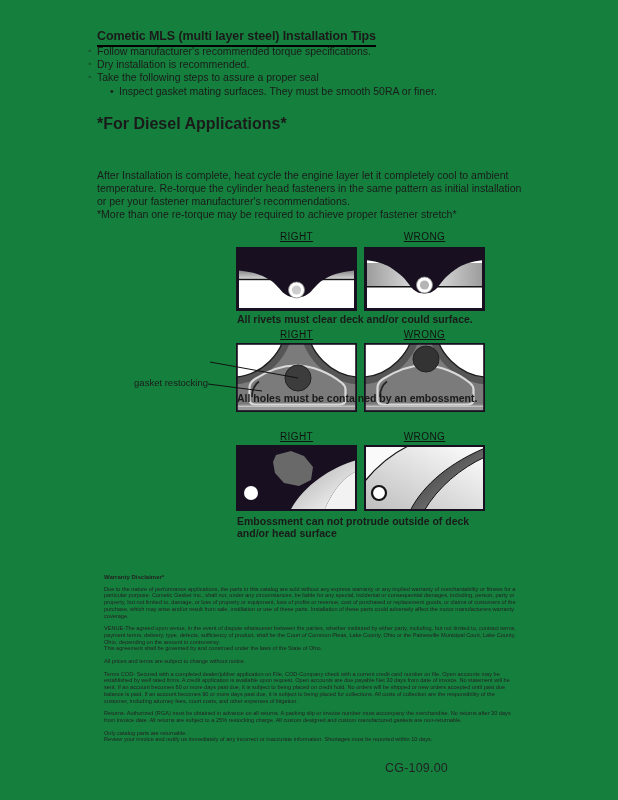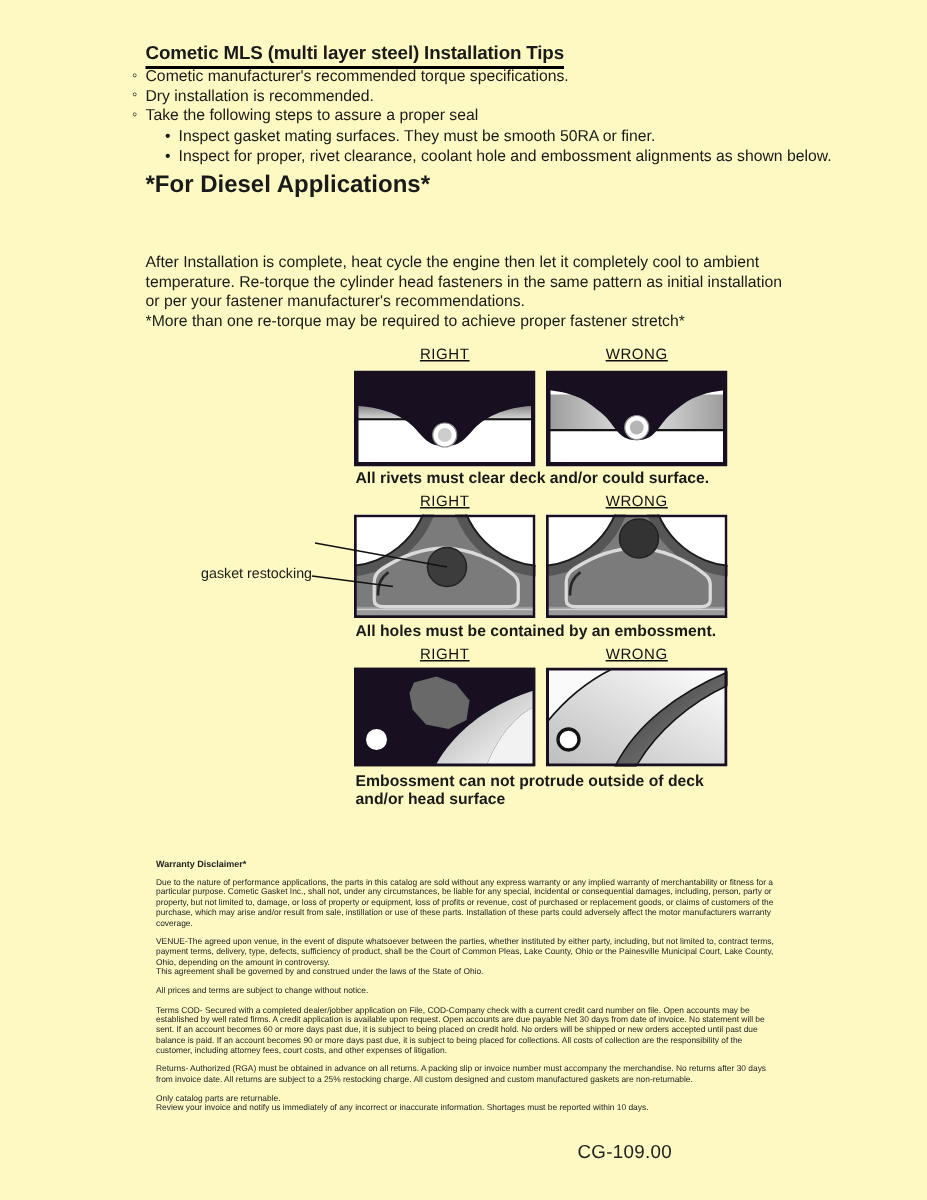--- a/index.html
+++ b/index.html
@@ -1,16 +1,16 @@
 <!DOCTYPE html>
 <html style="--diagram-ink: #181020; --gasket-gray: #7b7b7b; --hole-gray: #3c3c3c; --emboss-light: #d9d9d9;"><head>
 <meta charset="utf-8">
 <style>
   html,body{margin:0;padding:0;background:#fff;}
-  .page{position:relative;width:618px;height:800px;background:#fef9c3;overflow:hidden;
+  .page{position:relative;width:618px;height:800px;background:#15803d;overflow:hidden;
         font-family:"Liberation Sans", sans-serif;color:#1a1a1a;}
   .abs{position:absolute;}
   
   .title{font-size:12.5px;font-weight:bold;letter-spacing:-.1px;border-bottom:2px solid #000;
          padding-bottom:2px;display:inline-block;}
   
   .tips{font-size:10.5px;line-height:13.2px;white-space:nowrap;}
   .tips .b{position:relative;padding-left:9px;}
   .tips .b::before{content:"◦";position:absolute;left:0;top:-1px;font-size:10px;}
   .tips .sb{position:relative;margin-left:22px;padding-left:9px;}
@@ -64,29 +64,28 @@
   </defs>
 </svg>
 
 <div class="page">
 
   <div class="abs" style="left:97px;top:26px;">
     <span class="title">Cometic MLS (multi layer steel) Installation Tips</span>
   </div>
 
   <div class="abs tips" style="left:88px;top:45px;">
-    <div class="b">Cometic manufacturer's recommended torque specifications.</div>
+    <div class="b">Follow manufacturer's recommended torque specifications.</div>
     <div class="b">Dry installation is recommended.</div>
     <div class="b">Take the following steps to assure a proper seal</div>
     <div class="sb">Inspect gasket mating surfaces.  They must be smooth 50RA or finer.</div>
-    <div class="sb">Inspect for proper, rivet clearance, coolant hole and embossment alignments as shown below.</div>
   </div>
 
   <div class="abs h2" style="left:97px;top:115px;">*For Diesel Applications*</div>
-  <div class="abs para" style="left:97px;top:169px;">After Installation is complete, heat cycle the engine then let it completely cool to ambient
+  <div class="abs para" style="left:97px;top:169px;">After Installation is complete, heat cycle the engine layer let it completely cool to ambient
 temperature. Re-torque the cylinder head fasteners in the same pattern as initial installation
 or per your fastener manufacturer's recommendations.</div>
   <div class="abs para" style="left:97px;top:208px;">*More than one re-torque may be required to achieve proper fastener stretch*</div>
 
   <div class="abs rw" style="left:236px;top:231px;">RIGHT</div>
   <div class="abs rw" style="left:364px;top:231px;">WRONG</div>
 
   <svg class="abs imgbox" style="left:236px;top:247px;" width="121" height="64" viewBox="0 0 121 64">
     <rect width="121" height="64" fill="#fff"></rect>
     <rect x="1" y="23.5" width="119" height="9.5" fill="url(#gDeck)"></rect>
@@ -143,21 +142,21 @@
     <circle cx="62" cy="16" r="13" fill="#333" stroke="#232323" stroke-width="1"></circle>
     <rect x="0.9" y="0.9" width="119.2" height="67.2" fill="none" class="ink-stroke" stroke-width="1.8"></rect>
   </svg>
 
   <div class="abs ann" style="left:98px;top:378px;width:110px;">gasket restocking</div>
   <svg class="abs" style="left:205px;top:352px;" width="100" height="44" viewBox="0 0 100 44">
     <line x1="5" y1="10" x2="93" y2="26" stroke="#111" stroke-width="1"></line>
     <line x1="3" y1="32" x2="57" y2="39" stroke="#111" stroke-width="1"></line>
   </svg>
 
-  <div class="abs cap" style="left:237px;top:415px;">All holes must be contained by an embossment.</div>
+  <div class="abs cap" style="left:237px;top:392px;">All holes must be contained by an embossment.</div>
 
   <div class="abs rw" style="left:236px;top:431px;">RIGHT</div>
   <div class="abs rw" style="left:364px;top:431px;">WRONG</div>
 
   <svg class="abs imgbox" style="left:236px;top:445px;" width="121" height="66" viewBox="0 0 121 66">
     <rect width="121" height="66" class="ink"></rect>
     <polygon points="40,10 55,6 68,11 77,22 75,35 63,41 48,38 39,28 37,17" fill="#696969"></polygon>
     <path d="M121,15 C94,23 68,40 54,66 L88,66 C97,44 109,31 121,26 Z" fill="url(#gBand3)"></path>
     <path d="M121,26 C109,31 97,44 88,66 L121,66 Z" fill="#f2f2f2"></path>
     <circle cx="15" cy="48" r="7" fill="#fff"></circle>

